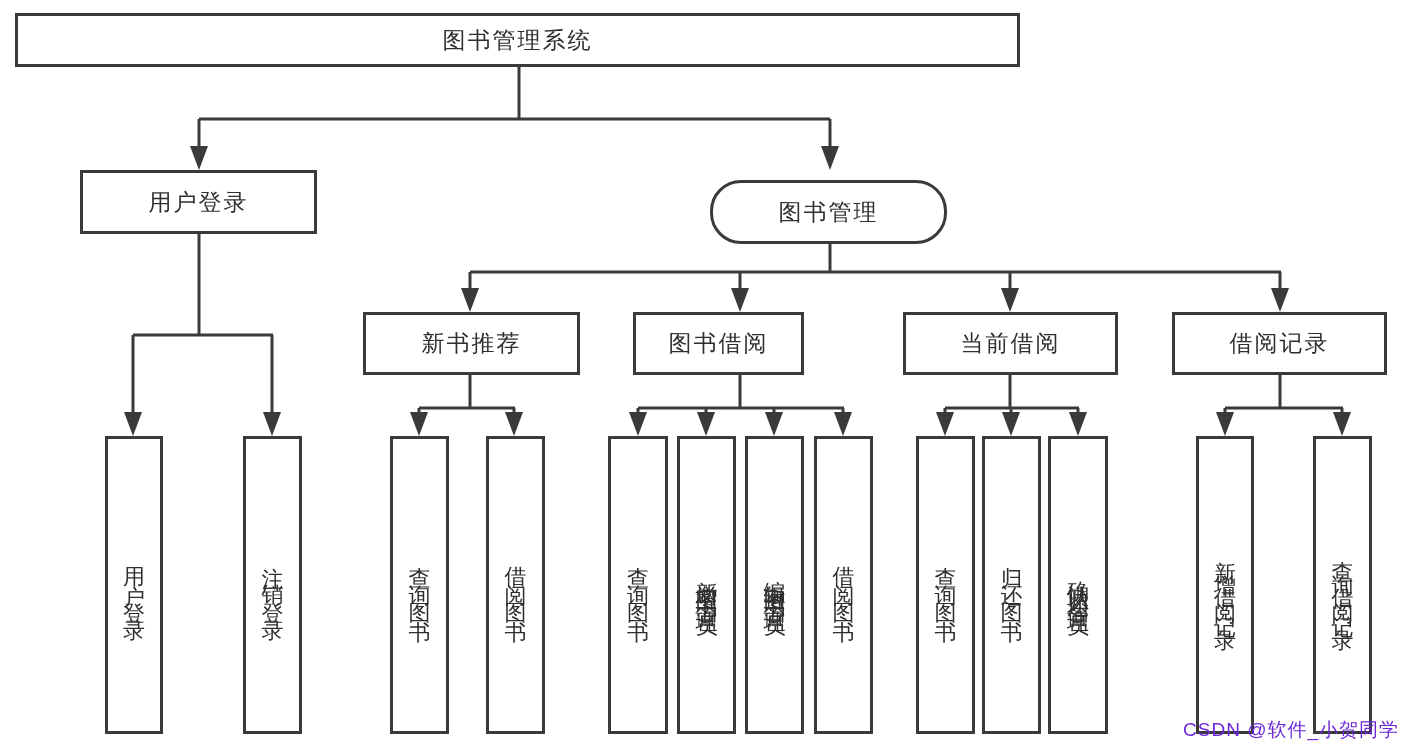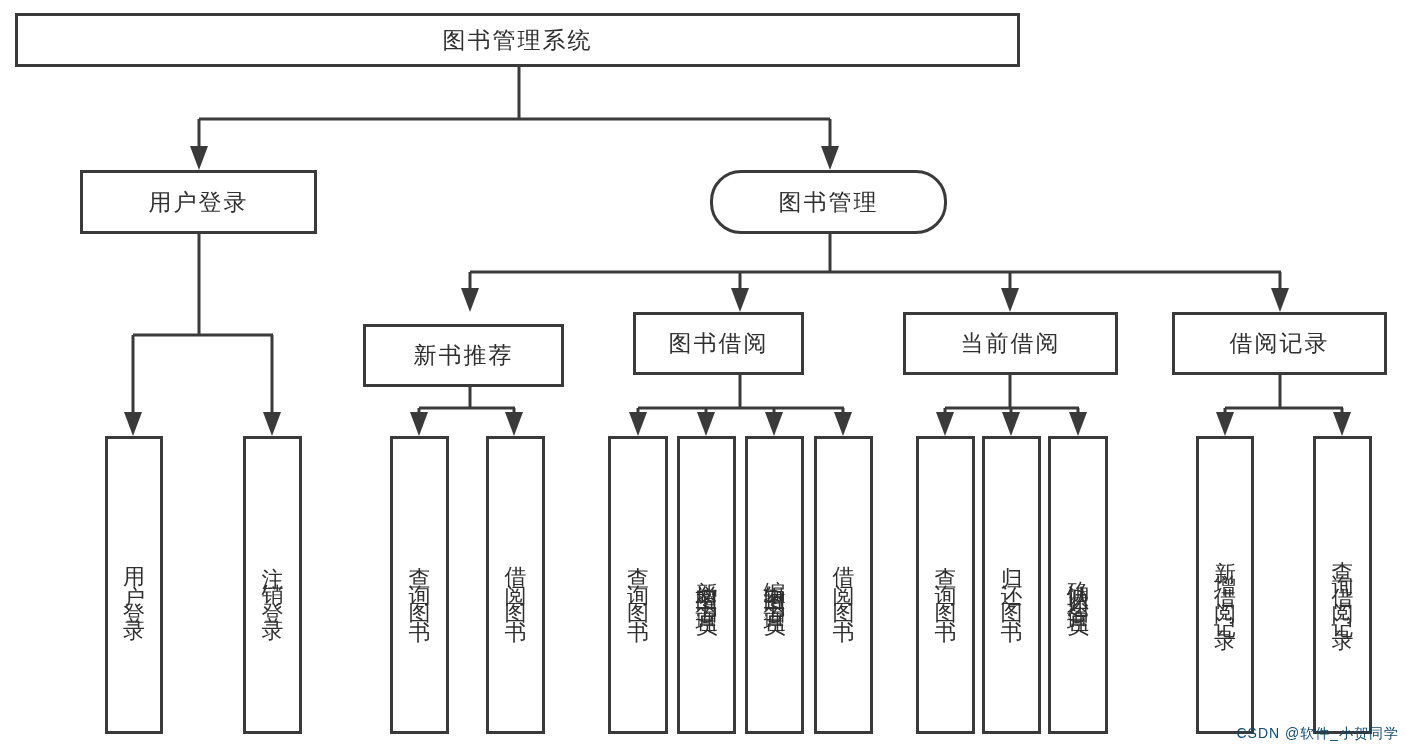--- a/index.html
+++ b/index.html
@@ -29,22 +29,22 @@
     line-height:1;
     white-space:nowrap;
   }
   .ls-short span{letter-spacing:18px;}
   .ls-med span{letter-spacing:14px;}
   .ls-long span{letter-spacing:5px;}
   .watermark{
     position:absolute;
     right:6px;
     bottom:4px;
-    font-size:14px;
-    color:#0c4a6e;
+    font-size:19px;
+    color:#6d28d9;
     letter-spacing:1px;
     z-index:5;
   }
 </style>
 </head>
 <body>
 
 <div class="canvas">
 
   <svg class="connectors" width="1405" height="747" viewBox="0 0 1405 747">
@@ -117,25 +117,25 @@
     </g>
   </svg>
 
   <div class="node h-node" style="left:15px;top:13px;width:1005px;height:54px;">
     <span>图书管理系统</span>
   </div>
 
   <div class="node h-node" style="left:80px;top:170px;width:237px;height:64px;">
     <span>用户登录</span>
   </div>
-  <div class="node h-node" style="left:710px;top:170px;width:237px;height:64px;border-radius:31px;">
+  <div class="node h-node" style="left:710px;top:180px;width:237px;height:64px;border-radius:31px;">
     <span>图书管理</span>
   </div>
 
-  <div class="node h-node" style="left:363px;top:324px;width:201px;height:63px;">
+  <div class="node h-node" style="left:363px;top:312px;width:217px;height:63px;">
     <span>新书推荐</span>
   </div>
   <div class="node h-node" style="left:633px;top:312px;width:171px;height:63px;">
     <span>图书借阅</span>
   </div>
   <div class="node h-node" style="left:903px;top:312px;width:215px;height:63px;justify-content:center;">
     <span>当前借阅</span>
   </div>
   <div class="node h-node" style="left:1172px;top:312px;width:215px;height:63px;font-family:Liberation Serif, serif;">
     <span>借阅记录</span>

